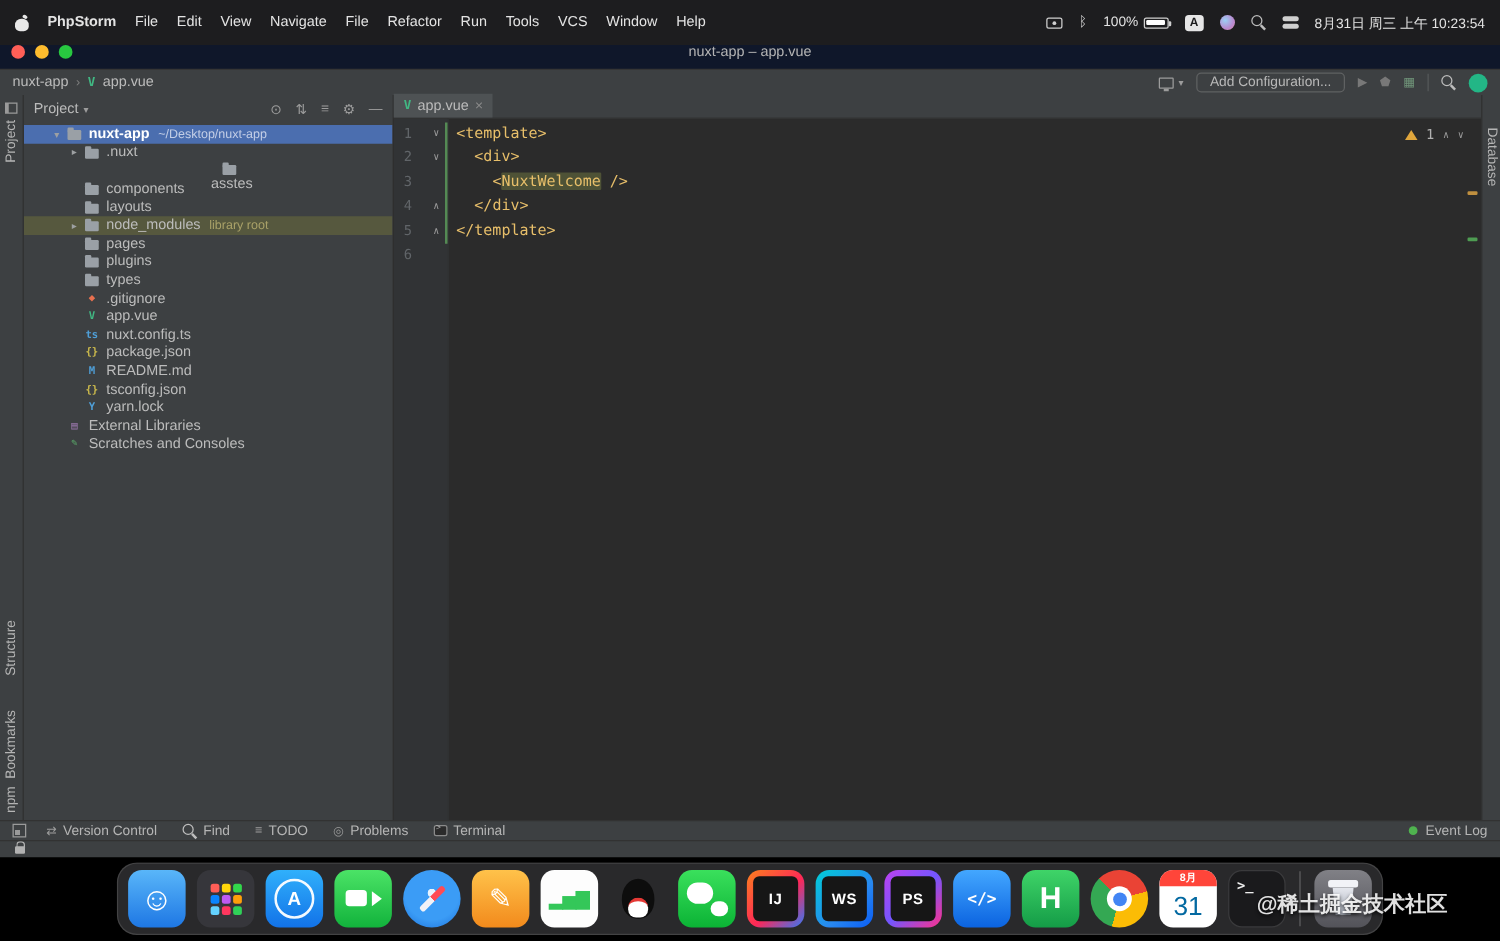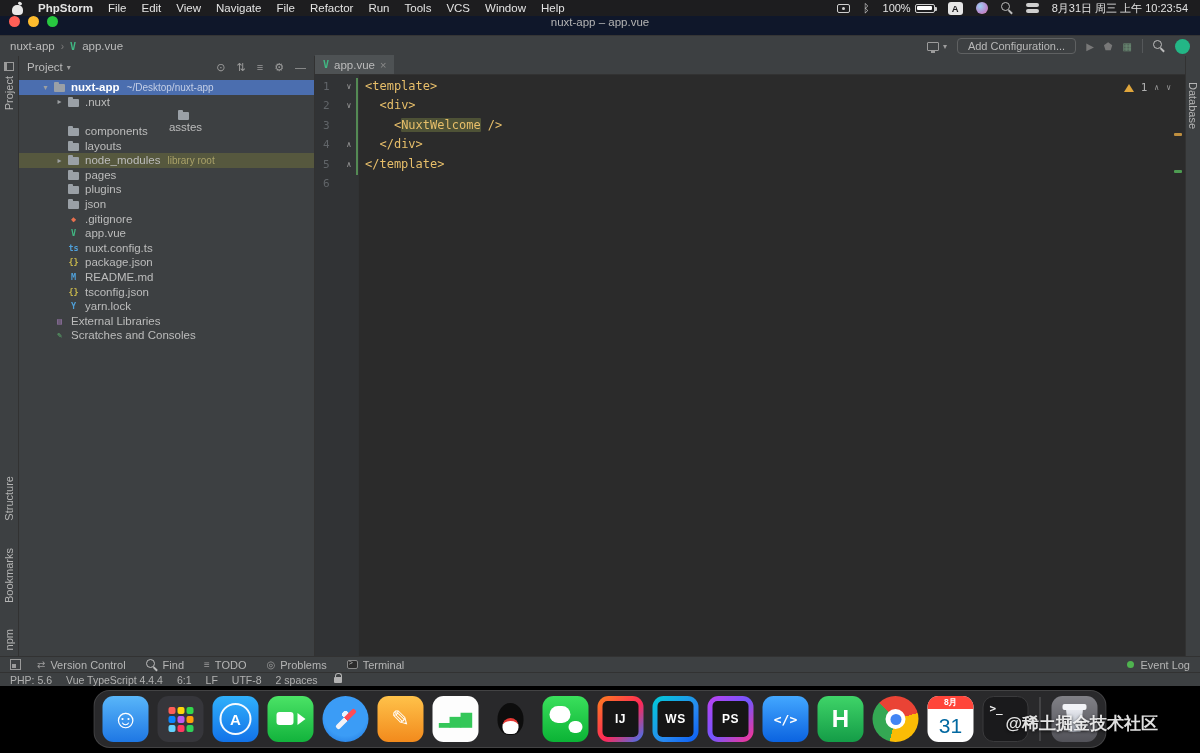--- a/index.html
+++ b/index.html
@@ -1,20 +1,20 @@
 <!DOCTYPE html>
 <html><head>
 <meta charset="utf-8">
 <style>
 *{margin:0;padding:0;box-sizing:border-box}
 html,body{width:1200px;height:753px;background:#000;font-family:"Liberation Sans",sans-serif;overflow:hidden;cursor:default}
 .screen{position:relative;width:1200px;height:753px;display:flex;flex-direction:column;background:#000}
 
 
-.menubar{height:16px;background:#1d1d1f;color:#e3e3e3;display:flex;align-items:center;padding:0 12px;font-size:11.5px;gap:15px;flex:0 0 auto}
+.menubar{height:36px;background:#1d1d1f;color:#e3e3e3;display:flex;align-items:center;padding:0 12px;font-size:11.5px;gap:15px;flex:0 0 auto}
 .apple{position:relative;width:11px;height:13px;flex:0 0 auto}
 .apple::before{content:"";position:absolute;left:0;top:3px;width:11px;height:10px;background:#e8e8e8;border-radius:5px 5px 4px 4px}
 .apple::after{content:"";position:absolute;left:6px;top:0;width:4px;height:3px;background:#e8e8e8;border-radius:60% 40% 60% 40%;transform:rotate(35deg)}
 .mb-app{font-weight:bold}
 #mb-items{display:flex;gap:15px}
 .mb-right{margin-left:auto;display:flex;align-items:center;gap:13px;font-size:11px}
 .disp{width:13px;height:9px;border:1px solid #cfcfcf;border-radius:2px;position:relative;display:inline-block}
 .disp::before{content:"";position:absolute;left:4.5px;top:2.5px;width:3px;height:3px;border-radius:50%;background:#cfcfcf}
 .bt{color:#cfcfcf;font-size:11px}
 .mb-batt{display:flex;align-items:center;gap:4px}
@@ -288,21 +288,21 @@
             <span class="tlabel">pages</span>
           </div>
           <div class="tree-row" style="padding-left: 34px;">
             <span class="arrow"></span>
             <span class="fi fi-folder"></span>
             <span class="tlabel">plugins</span>
           </div>
           <div class="tree-row" style="padding-left: 34px;">
             <span class="arrow"></span>
             <span class="fi fi-folder"></span>
-            <span class="tlabel">json</span>
+            <span class="tlabel">types</span>
           </div>
           <div class="tree-row" style="padding-left: 34px;">
             <span class="arrow"></span>
             <span class="fi" style="color: rgb(232, 112, 79);">◆</span>
             <span class="tlabel">.gitignore</span>
           </div>
           <div class="tree-row" style="padding-left: 34px;">
             <span class="arrow"></span>
             <span class="fi" style="color: rgb(65, 184, 131);">V</span>
             <span class="tlabel">app.vue</span>
@@ -438,28 +438,20 @@
           <span>Terminal</span>
         </span>
       </span>
     <span class="eventlog">
       <span class="dot"></span>
       <span>Event Log</span>
     </span>
   </div>
 
   <div class="statusbar">
-    <span id="status-items">
-        <span class="sitem">PHP: 5.6</span>
-        <span class="sitem">Vue TypeScript 4.4.4</span>
-        <span class="sitem">6:1</span>
-        <span class="sitem">LF</span>
-        <span class="sitem">UTF-8</span>
-        <span class="sitem">2 spaces</span>
-      </span>
     <span class="lockico"></span>
   </div>
 
   <div class="dockzone">
     <div class="dock" id="dock">
         <div class="dicon ic-finder">
           <span class="dglyph">☺</span>
         </div>
         <div class="dicon ic-launchpad"></div>
         <div class="dicon ic-appstore">

